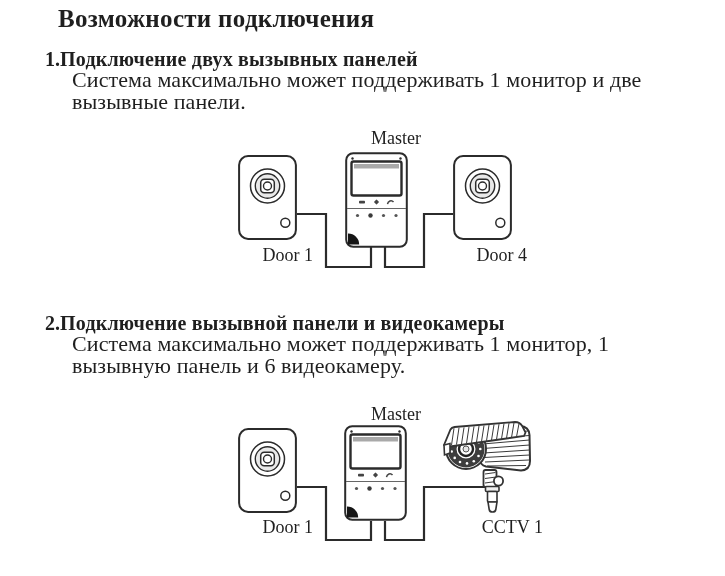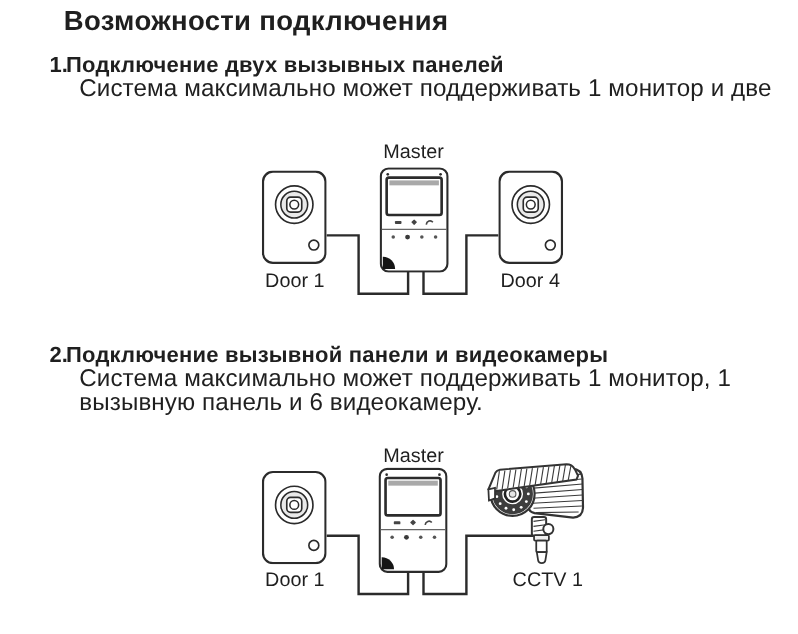--- a/index.html
+++ b/index.html
@@ -1,44 +1,45 @@
 <!DOCTYPE html>
 <html><head>
 <meta charset="utf-8">
 <style>
   * { margin:0; padding:0; box-sizing:border-box; }
   html,body { background:#ffffff; }
   .page {
     position:relative; width:725px; height:576px; background:#ffffff;
-    font-family:Liberation Sans, sans-serif; color:#1f1f1f; overflow:hidden;
+    font-family:Liberation Serif, serif; color:#1f1f1f; overflow:hidden;
   }
   .abs { position:absolute; }
   .title { left:58px; top:5px; font-size:25px; font-weight:bold; letter-spacing:.3px; }
   .sec-num { font-weight:bold; font-size:20px; }
   .sec-head { font-weight:bold; font-size:20px; letter-spacing:.2px; }
   .body-text { font-size:22px; line-height:21.5px; letter-spacing:.1px; }
-  .dev-label { font-size:18px; width:90px; text-align:center; white-space:nowrap; }
+  .dev-label { font-size:18px; width:90px; text-align:right; white-space:nowrap; }
   svg.dev, svg.wires { position:absolute; display:block; }
   .ln  { fill:#ffffff; stroke:#2b2b2b; stroke-width:2; }
   .lnt { fill:#ffffff; stroke:#2b2b2b; stroke-width:1.5; }
   .wire { fill:none; stroke:#2b2b2b; stroke-width:2.2; }
   .hatch { stroke:#3a3a3a; stroke-width:1; }
 </style>
 </head>
 <body>
 
 <div class="page">
 
   <div class="abs title">Возможности подключения</div>
 
   <div>
     <div class="abs sec-num" style="left:45px;top:48px">1.</div>
     <div class="abs sec-head" style="left:60px;top:48px">Подключение двух вызывных панелей</div>
     <div class="abs body-text" style="left:72px;top:69px">
       <div>Система максимально может поддерживать 1 монитор и две</div>
+      <div>вызывные панели.</div>
     </div>
   </div>
 
   <div>
 
     <svg class="wires" style="left:225px;top:135px" width="300" height="145" viewBox="0 0 300 145">
       <polyline class="wire" points="72,79 101,79 101,132 146,132 146,111"></polyline>
       <polyline class="wire" points="228,79 199,79 199,132 160,132 160,111"></polyline>
     </svg>
 

